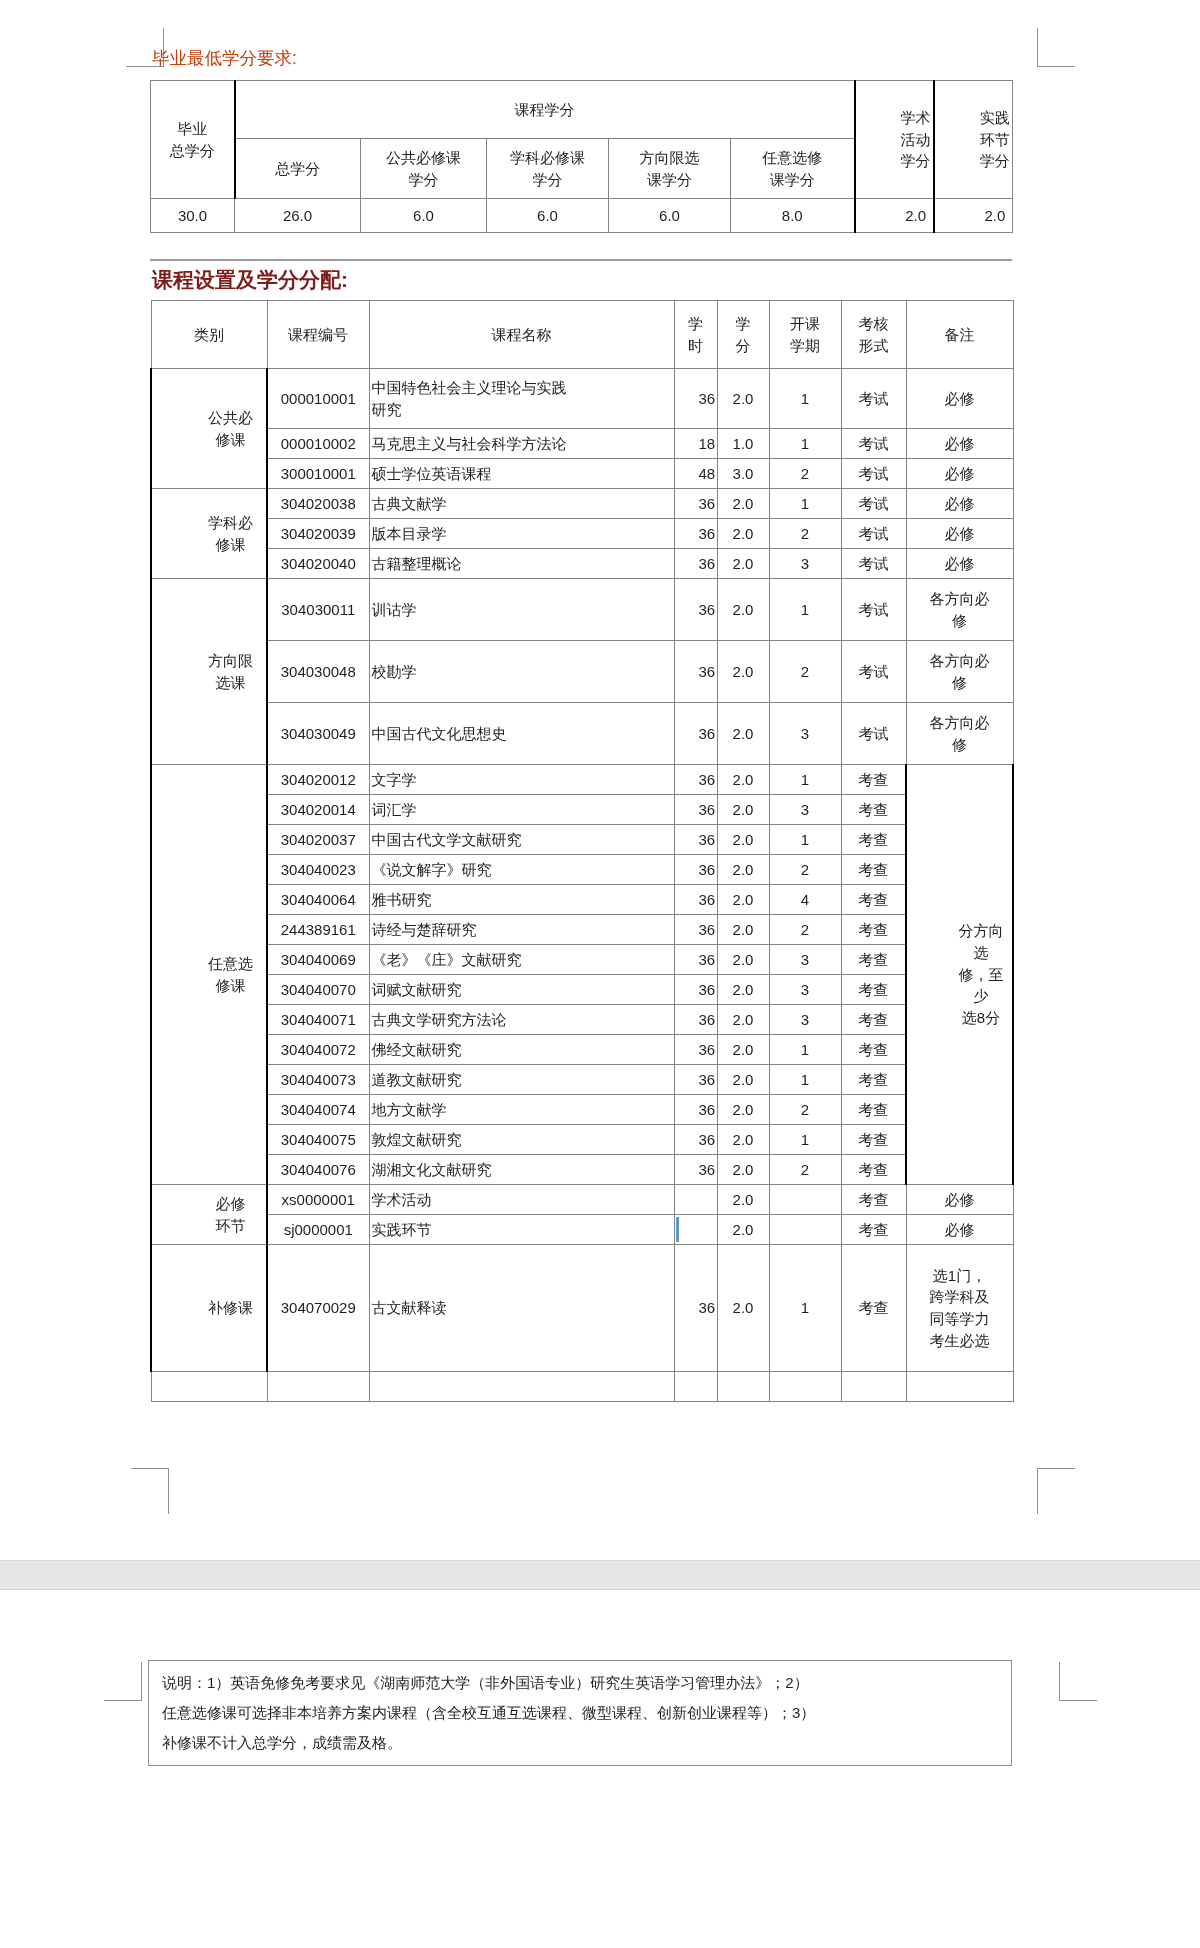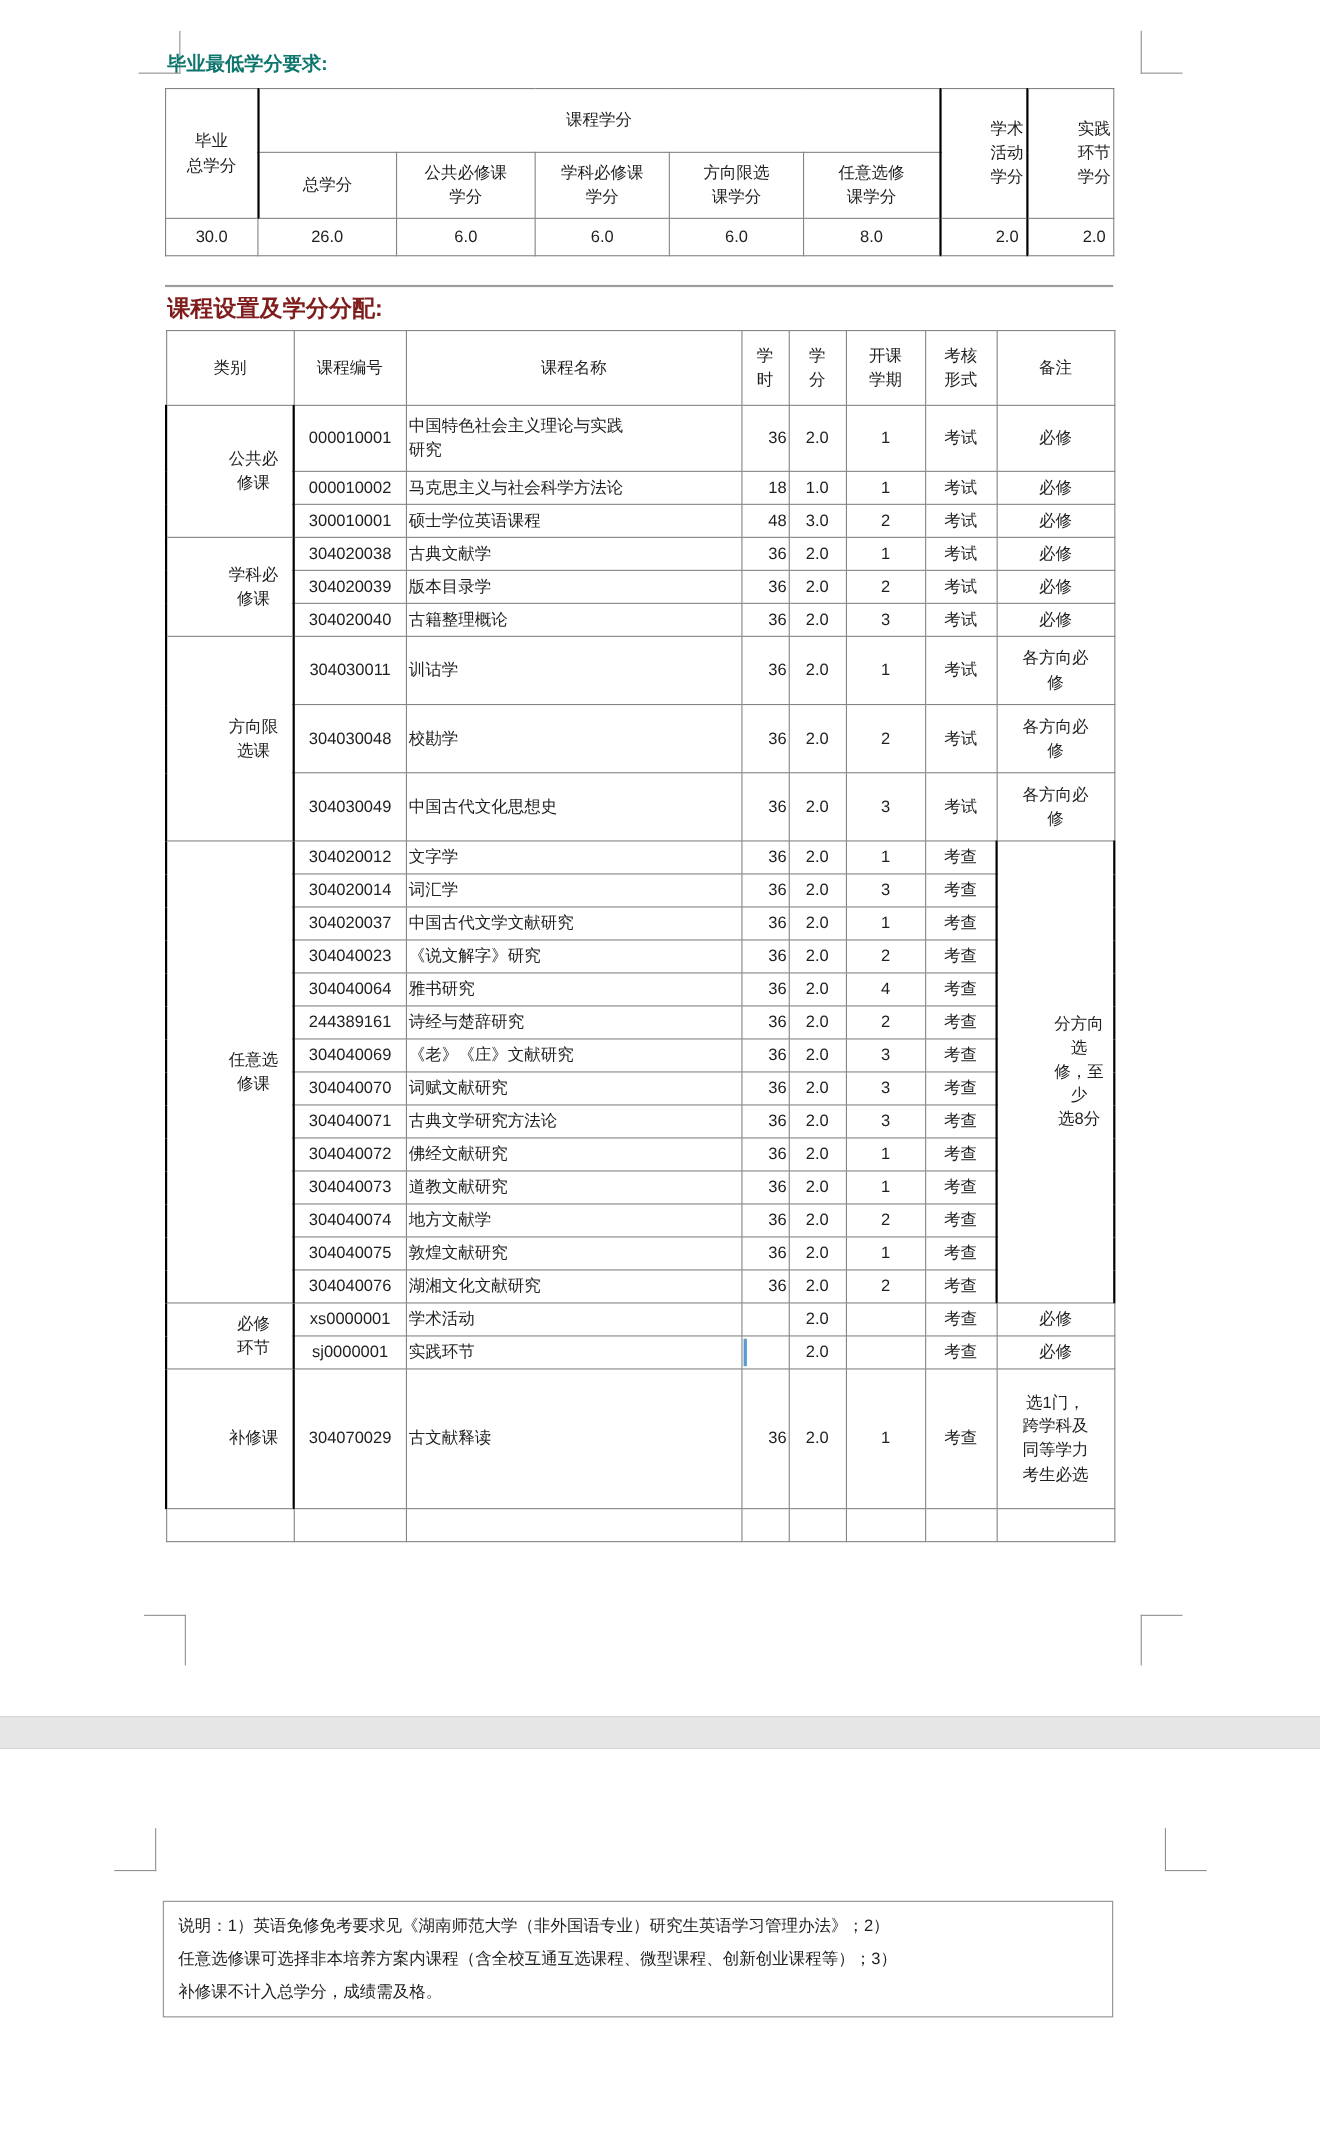--- a/index.html
+++ b/index.html
@@ -1,21 +1,21 @@
 <!DOCTYPE html>
 <html><head>
 <meta charset="utf-8">
 <style>
   html,body{margin:0;padding:0;}
   body{
     width:1200px;height:1948px;position:relative;background:#ffffff;
     font-family:"Liberation Sans","DejaVu Sans",sans-serif;color:#1f1f1f;
   }
   .content{position:absolute;left:150px;top:46px;width:862px;}
-  h2.sec{font-size:17.5px;font-weight:bold;margin:0 0 10px 2px;color:#0f766e;}
+  h2.sec{font-size:17.5px;font-weight:normal;margin:0 0 10px 2px;color:#c2410c;}
   h2.sec2{font-size:21px;font-weight:bold;margin:5px 0 6px 2px;color:#7f1d1d;}
   table{border-collapse:collapse;table-layout:fixed;width:862px;}
   td{
     border:1px solid #848484;text-align:center;vertical-align:middle;
     font-size:15px;line-height:1.45;white-space:pre-line;padding:3px 2px;overflow:hidden;
   }
   
   .t1 tr.h1{height:58px}
   .t1 tr.h2{height:60px}
   .t1 tr.d{height:34px}
@@ -32,21 +32,21 @@
   .caret{position:absolute;left:1px;top:2px;bottom:2px;width:3px;background:#5b9bd5;}
   .sep{height:2px;background:#9c9c9c;margin:26px 0 5px 0;}
   
   .mk{position:absolute;width:37px;height:38px;}
   .mk.tl{border-right:1px solid #8f8f8f;border-bottom:1px solid #8f8f8f;}
   .mk.tr{border-left:1px solid #8f8f8f;border-bottom:1px solid #8f8f8f;}
   .mk.bl{border-right:1px solid #8f8f8f;border-top:1px solid #8f8f8f;height:45px;}
   .mk.br{border-left:1px solid #8f8f8f;border-top:1px solid #8f8f8f;height:45px;}
   .band{position:absolute;left:0;top:1560px;width:1200px;height:28px;background:#e6e6e6;border-top:1px solid #d6d6d6;border-bottom:1px solid #d6d6d6;}
   .notes{
-    position:absolute;left:148px;top:1728px;width:864px;box-sizing:border-box;
+    position:absolute;left:148px;top:1660px;width:864px;box-sizing:border-box;
     border:1px solid #8f8f8f;padding:7px 13px;font-size:15px;line-height:30px;text-align:left;
   }
 </style>
 </head>
 <body>
 
 <div class="mk tl" style="left:126px;top:28px;"></div>
 <div class="mk tr" style="left:1037px;top:28px;"></div>
 <div class="mk bl" style="left:131px;top:1468px;"></div>
 <div class="mk br" style="left:1037px;top:1468px;"></div>

